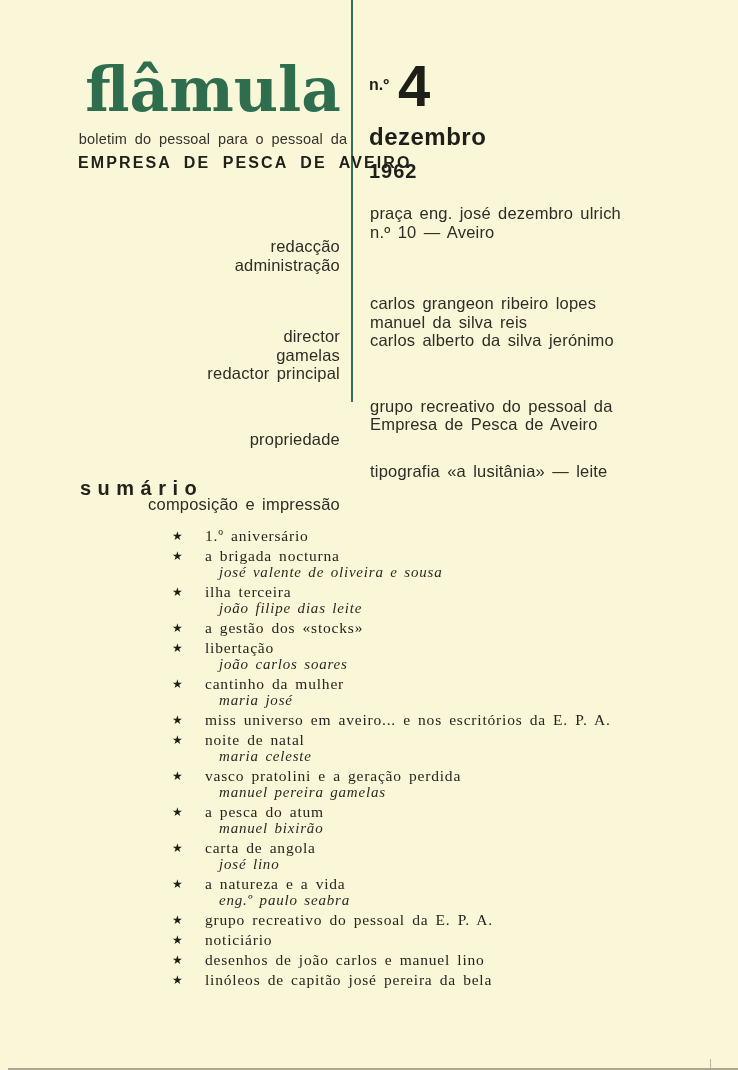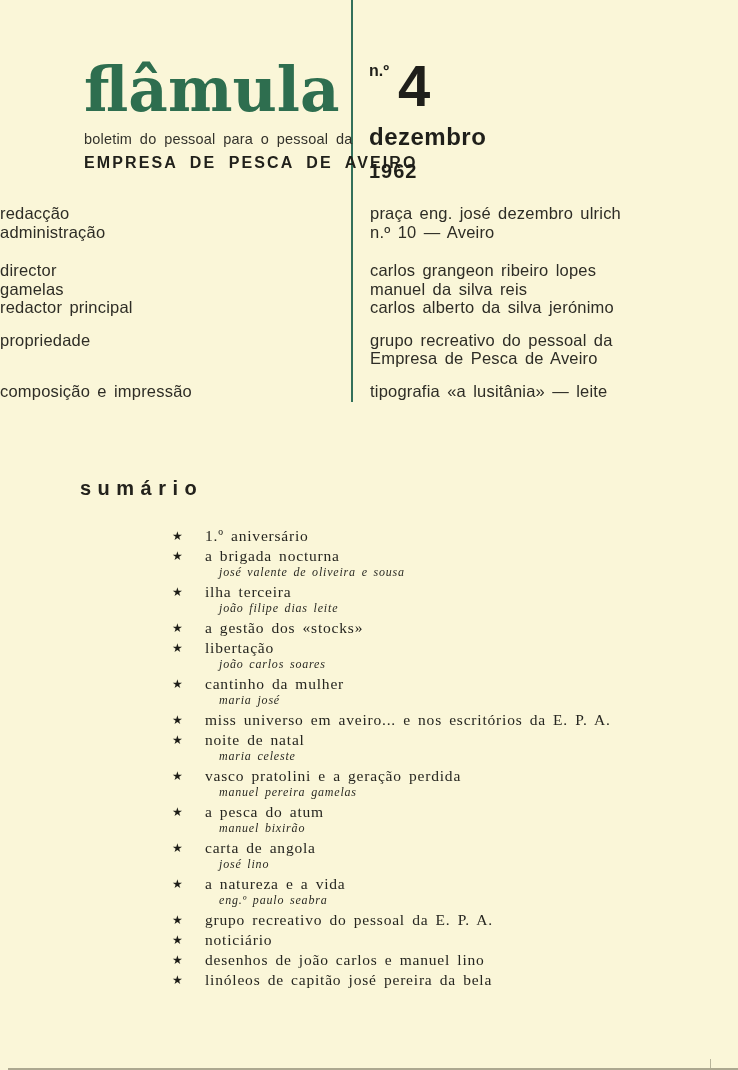--- a/index.html
+++ b/index.html
@@ -20,23 +20,24 @@
     left: 351px;
     top: 0;
     width: 2px;
     height: 402px;
     background: #33705a;
   }
 
   
   .masthead-left {
     position: absolute;
-    left: 84px;
+    left: 78px;
     top: 58px;
     width: 270px;
+    text-align: center;
   }
   .logo {
     font-family: "DejaVu Serif", serif;
     font-weight: 800;
     font-size: 61px;
     line-height: 1.05;
     letter-spacing: 0px;
     color: #2e6e4f;
   }
   .subtitle {
@@ -57,33 +58,33 @@
     white-space: nowrap;
   }
 
   
   .issue-block {
     position: absolute;
     left: 369px;
     top: 62px;
     color: #1f1f1a;
   }
-  .issue-no-row { display: flex; align-items: flex-start; }
+  .issue-no-row { display: flex; align-items: center; }
   .issue-label { font-weight: bold; font-size: 16px; margin-bottom: 2px; }
   .issue-number { font-weight: bold; font-size: 58px; line-height: 0.82; margin-left: 9px; }
   .issue-month { font-weight: bold; font-size: 24px; letter-spacing: 0.5px; margin-top: 13px; }
   .issue-year  { font-weight: bold; font-size: 20px; letter-spacing: 1px; margin-top: 9px; }
 
   
   .meta-rows { position: absolute; top: 204px; left: 0; width: 720px; }
   .meta-row { display: flex; align-items: flex-start; }
   .meta-row.r1 { margin-bottom: 20px; }
   .meta-row.r2 { margin-bottom: 14px; }
   .meta-row.r3 { margin-bottom: 14px; }
-  .meta-labels { width: 340px; text-align: left; flex: none; }
+  .meta-labels { width: 340px; text-align: right; flex: none; margin-top: 33px; }
   .meta-values { margin-left: 30px; }
   .meta-line {
     font-size: 16.5px;
     line-height: 18.5px;
     letter-spacing: 0.2px;
     word-spacing: 2.5px;
     color: #2e2d26;
     white-space: nowrap;
   }
 
@@ -122,21 +123,21 @@
     letter-spacing: 0.8px;
     word-spacing: 2.5px;
     color: #262620;
     white-space: nowrap;
   }
   .toc-author {
     margin-left: 47px;
     margin-top: 1px;
     font-family: "Liberation Serif", serif;
     font-style: italic;
-    font-size: 12px;
+    font-size: 15px;
     line-height: 15px;
     letter-spacing: 0.8px;
     word-spacing: 2px;
     color: #2a2a23;
     white-space: nowrap;
   }
 
   
   .scan-edge-bottom {
     position: absolute;

